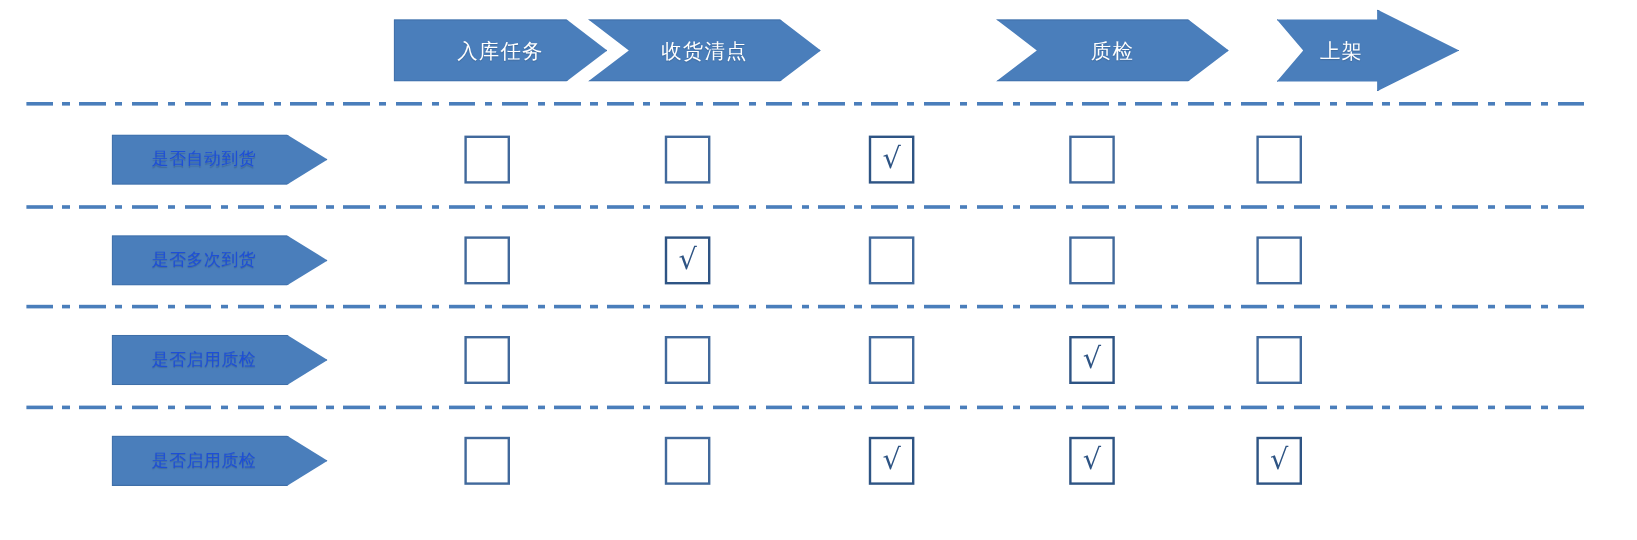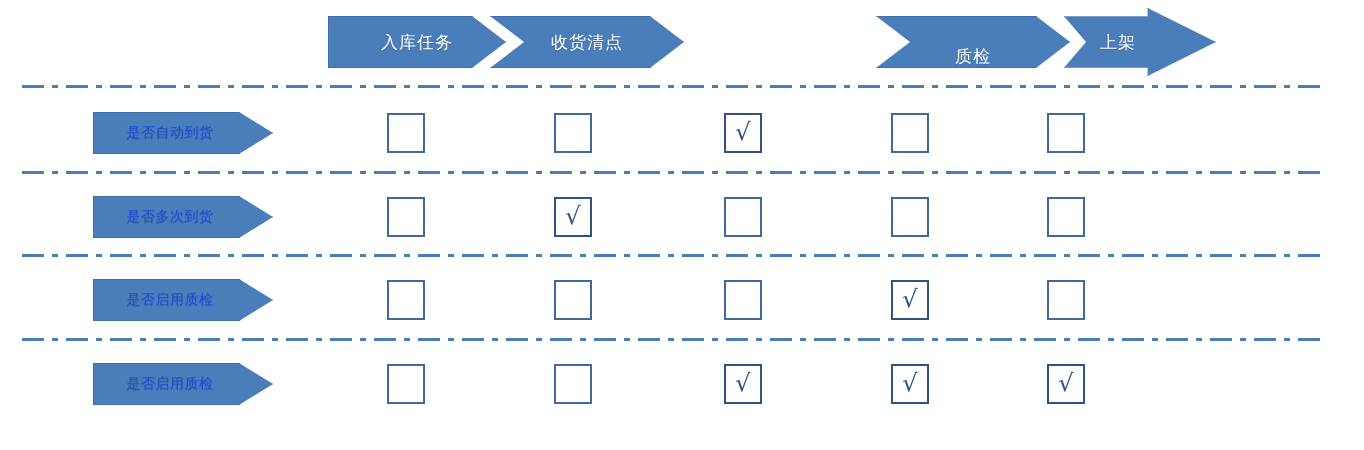--- a/index.html
+++ b/index.html
@@ -178,21 +178,21 @@
       <span class="stage-shape"></span>
       <span class="stage-label">入库任务</span>
     </div>
 
     <div class="stage chev" style="left:162px; width:194px;font-family:Liberation Serif, serif;">
       <span class="stage-shape"></span>
       <span class="stage-label">收货清点</span>
     </div>
 
 
-    <div class="stage chev" style="left:548px; width:194px;align-items:flex-end;">
+    <div class="stage chev" style="left:502px; width:194px;">
       <span class="stage-shape"></span>
       <span class="stage-label">质检</span>
     </div>
 
     <div class="stage chev-last" style="left:736px; width:152px;font-family:Liberation Mono, monospace;">
       <span class="stage-shape"></span>
       <span class="stage-label">上架</span>
     </div>
 
   </div>

